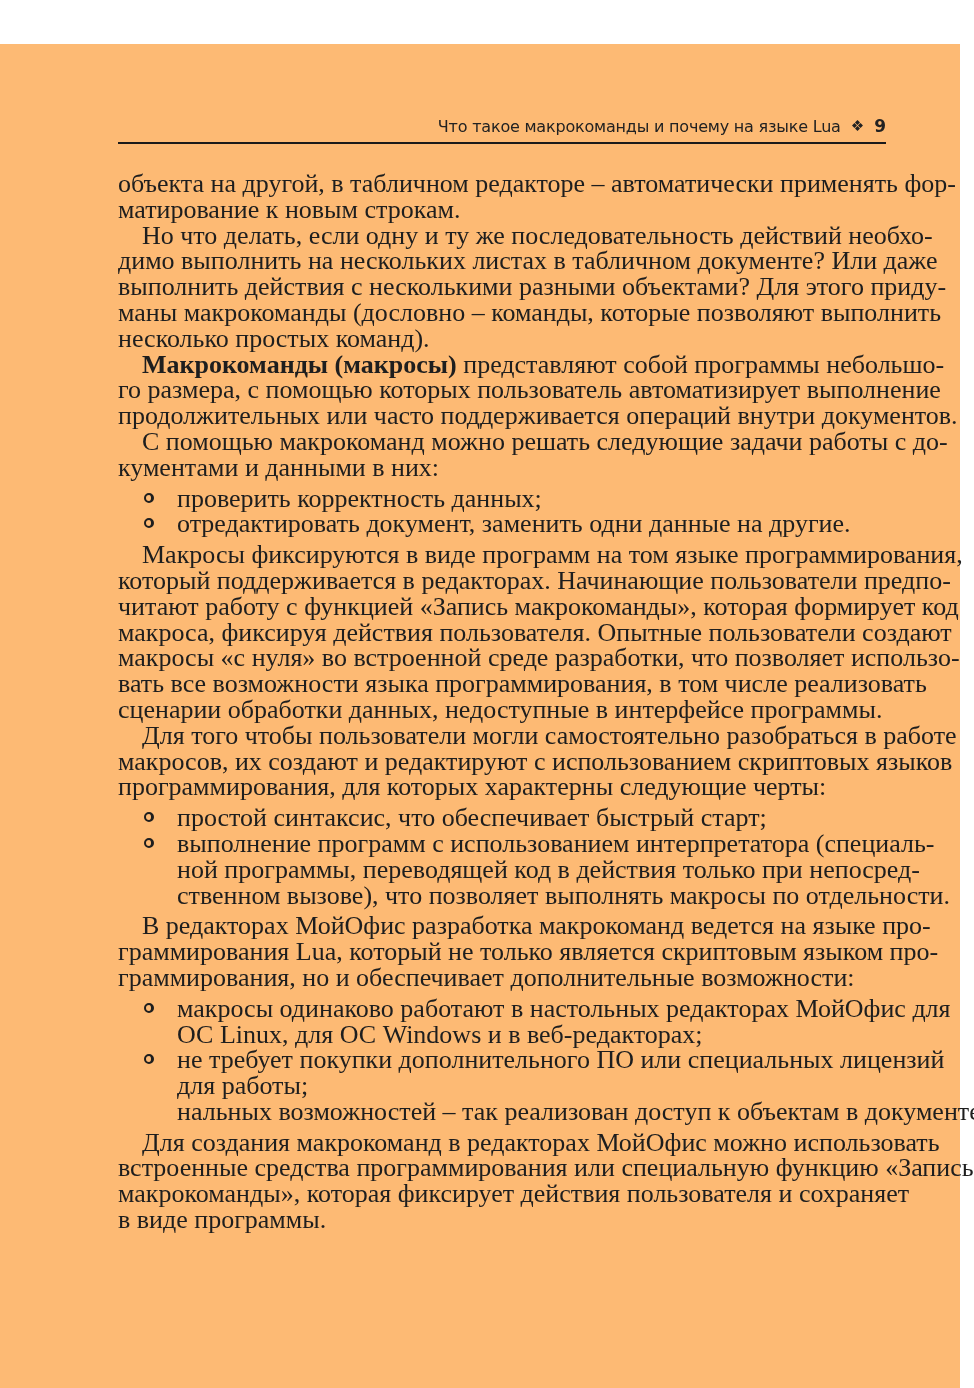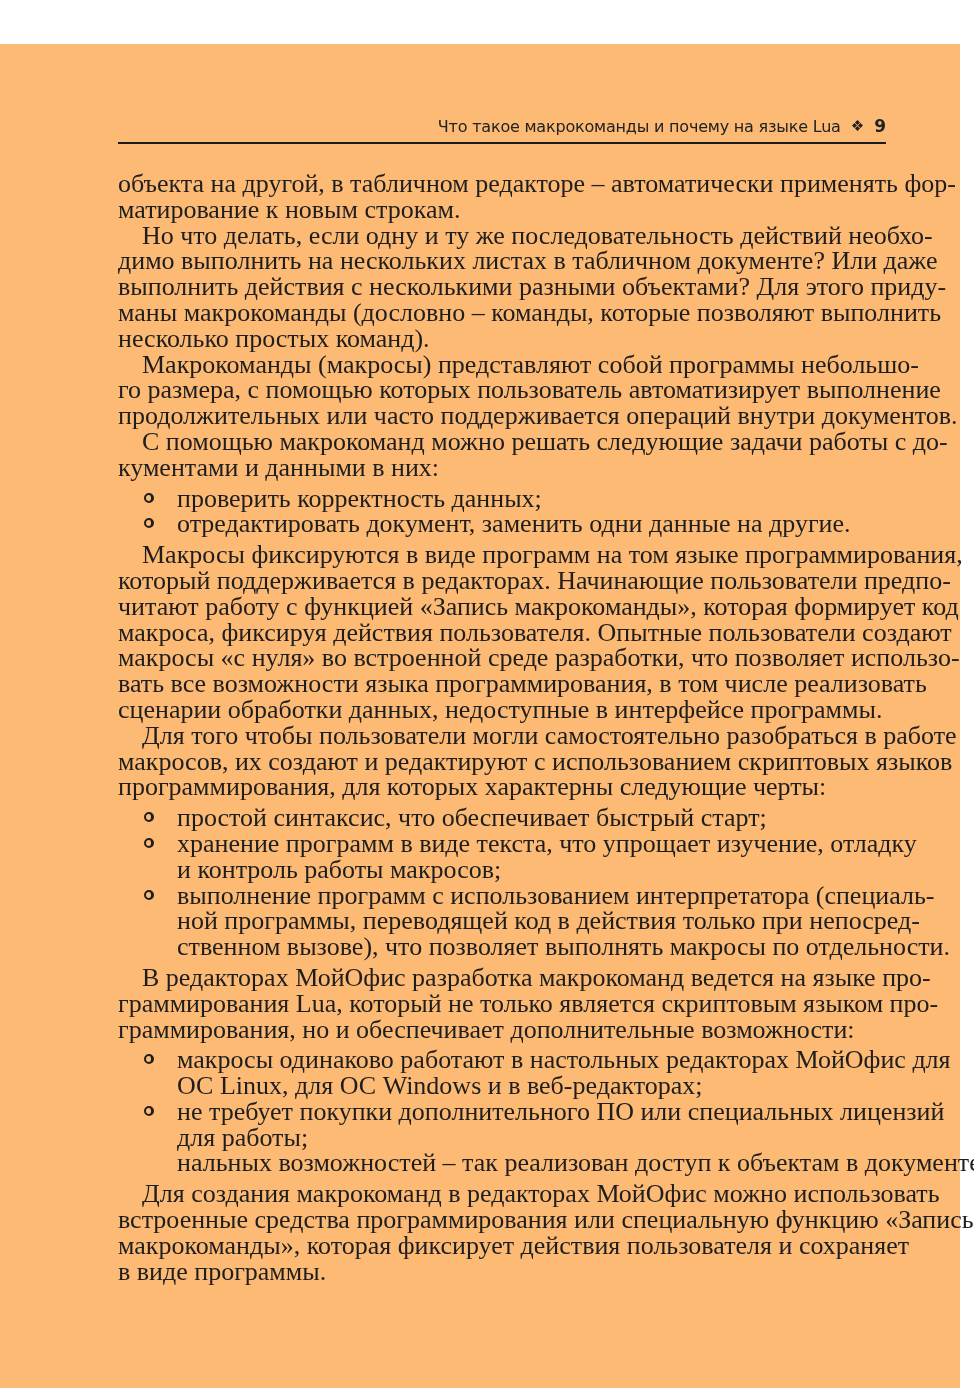--- a/index.html
+++ b/index.html
@@ -21,21 +21,21 @@
     .line { height: 25.8px; line-height: 25.8px; white-space: nowrap; text-align: justify; text-align-last: justify; overflow: visible; }
     .line.last { text-align-last: left; }
     .indent { padding-left: 24px; }
     .gap { height: 5px; }
     .li-line { padding-left: 59px; position: relative; }
     .bullet {
       position: absolute; left: 26px; top: 7px; width: 10px; height: 10px;
       border: 2.5px solid #1e1e1e; border-radius: 50%; box-sizing: border-box;
       border-right-width: 3.5px;
     }
-    b { font-weight: normal; }
+    b { font-weight: bold; }
   </style>
 </head>
 <body>
 
 <div class="page">
   <div class="header">
     <div class="header-right">
       <span class="running-title">Что такое макрокоманды и почему на языке Lua</span>
       <span class="ornament">❖</span>
       <span class="page-num">9</span>
@@ -86,24 +86,20 @@
         <div class="line indent">Для того чтобы пользователи могли самостоятельно разобраться в работе</div>
         <div class="line">макросов, их создают и редактируют с использованием скриптовых языков</div>
         <div class="line last">программирования, для которых характерны следующие черты:</div>
       </div>
       <div class="gap"></div>
       <div>
         <div>
           <div class="line li-line last"><span class="bullet"></span><span>простой синтаксис, что обеспечивает быстрый старт;</span></div>
         </div>
         <div>
-          <div class="line li-line"><span class="bullet"></span><span>хранение программ в виде текста, что упрощает изучение, отладку</span></div>
-          <div class="line li-line last"><span>и контроль работы макросов;</span></div>
-        </div>
-        <div>
           <div class="line li-line"><span class="bullet"></span><span>выполнение программ с использованием интерпретатора (специаль-</span></div>
           <div class="line li-line"><span>ной программы, переводящей код в действия только при непосред-</span></div>
           <div class="line li-line last"><span>ственном вызове), что позволяет выполнять макросы по отдельности.</span></div>
         </div>
       </div>
       <div class="gap"></div>
       <div>
         <div class="line indent">В редакторах МойОфис разработка макрокоманд ведется на языке про-</div>
         <div class="line">граммирования Lua, который не только является скриптовым языком про-</div>
         <div class="line last">граммирования, но и обеспечивает дополнительные возможности:</div>

